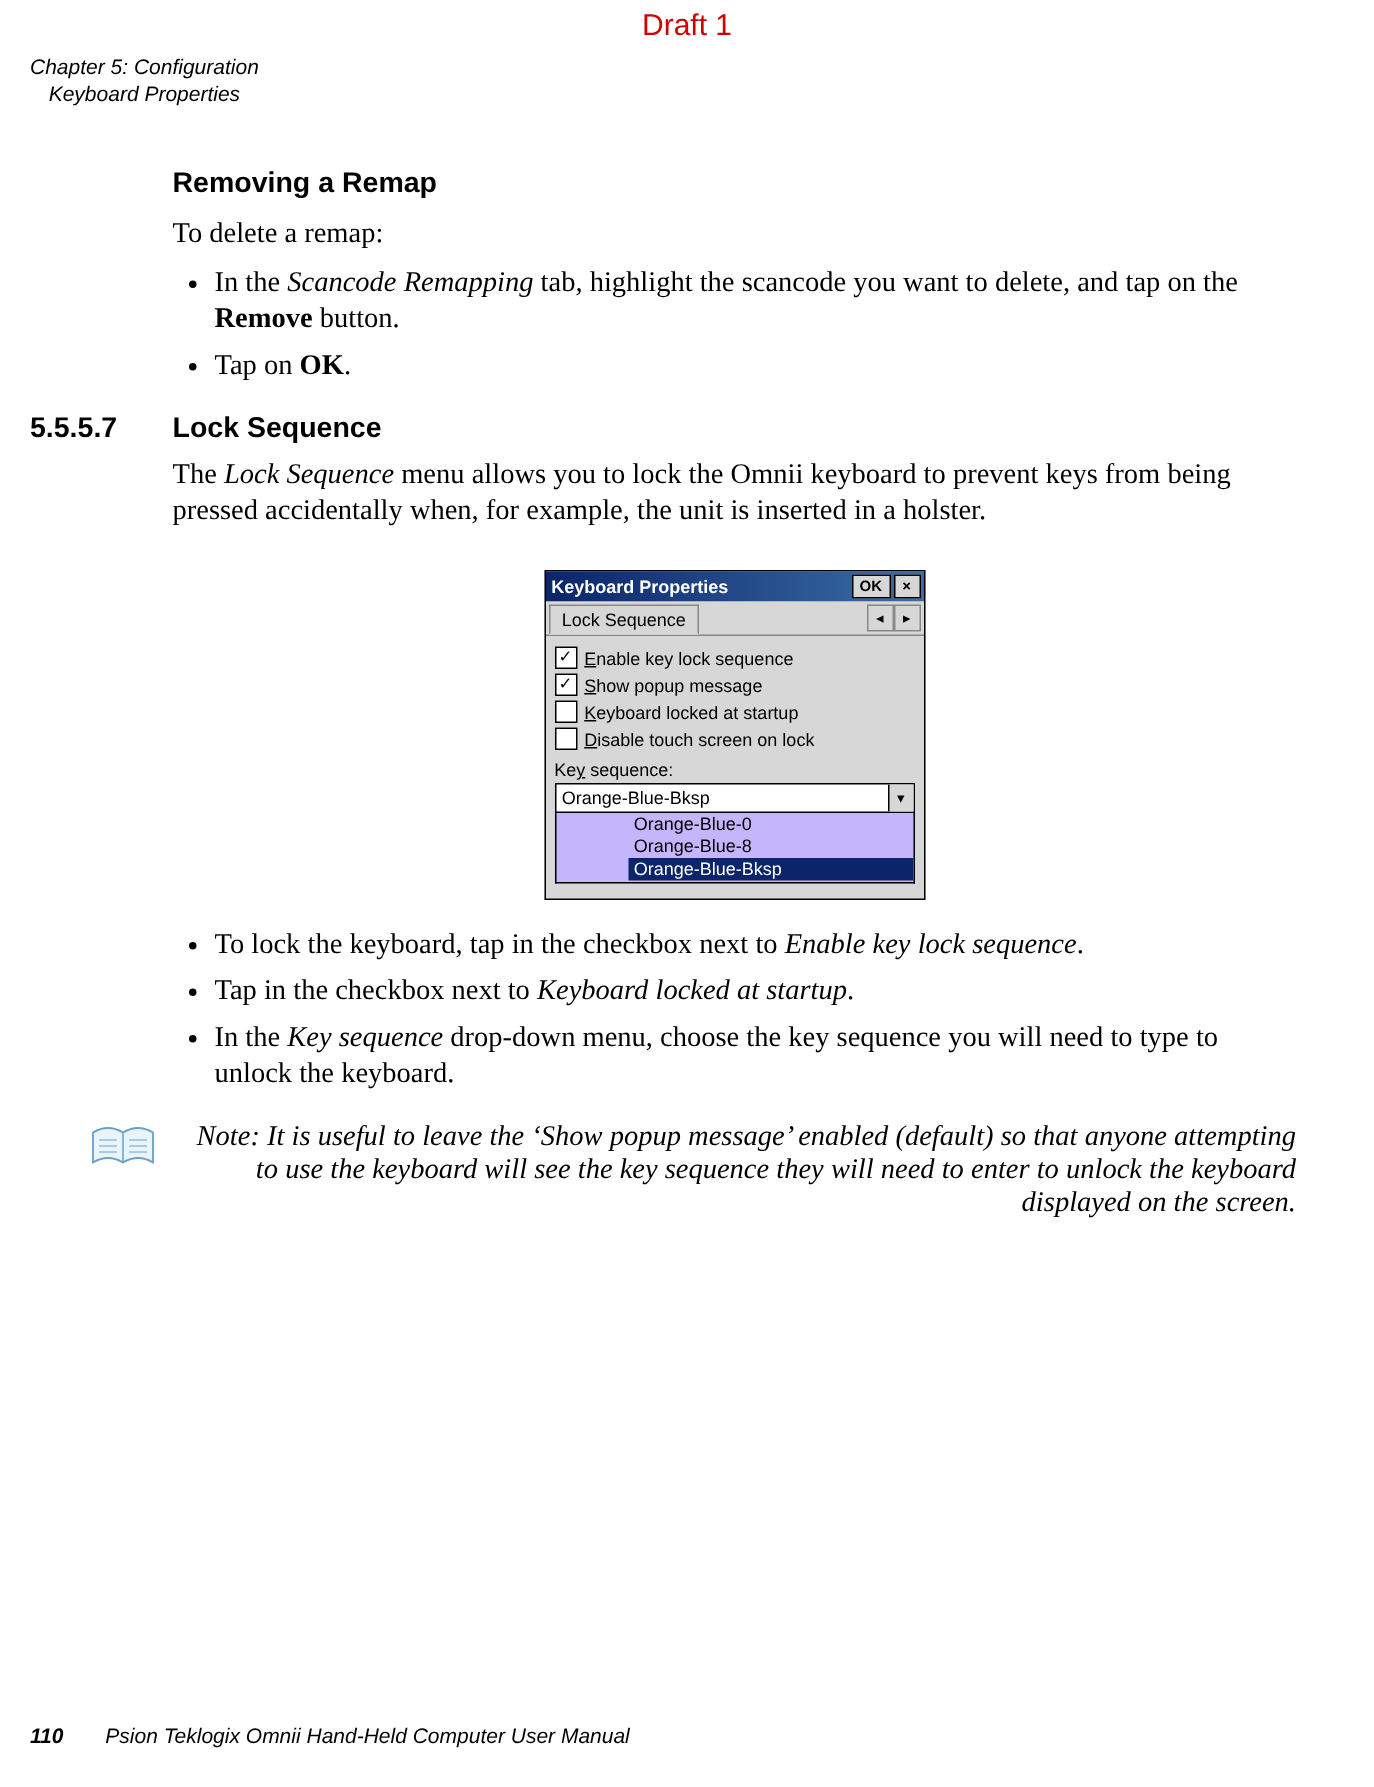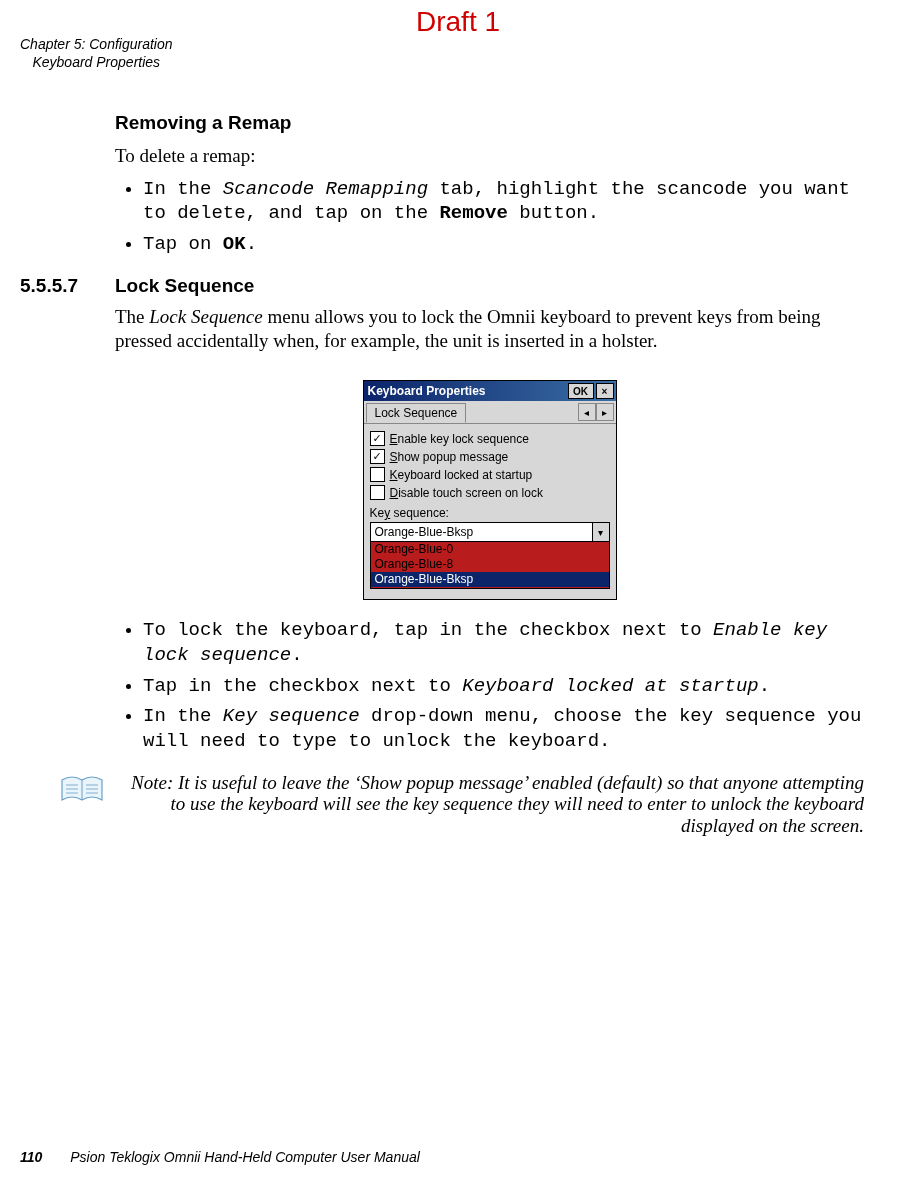--- a/index.html
+++ b/index.html
@@ -20,21 +20,21 @@
     padding: 20px 60px 40px 20px;
   }
   .draft {
     position: absolute;
     top: 6px;
     left: 0;
     right: 0;
     text-align: center;
     color: #d00000;
     font-family: Arial, Helvetica, sans-serif;
-    font-size: 28px;
+    font-size: 20px;
   }
   .header-left {
     position: absolute;
     top: 36px;
     left: 20px;
     font-family: "Trebuchet MS", Verdana, Arial, sans-serif;
     font-style: italic;
     font-size: 14px;
     line-height: 1.25;
     text-align: center;
@@ -52,21 +52,20 @@
     margin: 12px 0 10px 0;
   }
   .body-p {
     font-size: 19px;
     line-height: 1.3;
     margin: 0 0 8px 0;
   }
   ul.body-list {
     margin: 4px 0 14px 0;
     padding-left: 28px;
-    font-family: Liberation Mono, monospace;
   }
   ul.body-list li {
     font-size: 19px;
     line-height: 1.3;
     margin-bottom: 6px;
   }
   .section-row {
     display: flex;
     align-items: flex-start;
     margin: 18px 0 8px -95px;
@@ -189,23 +188,24 @@
   .combo-btn {
     width: 16px; height: 100%;
     border-left: 1px solid #000;
     background: #d7d7d7;
     display: flex; align-items: center; justify-content: center;
     font-size: 10px;
   }
   .listbox {
     border: 1px solid #000;
     border-top: none;
-    background: #b91c1c;
+    background: #c4b5fd;
     height: 46px;
     overflow: hidden;
+    padding-left: 48px;
   }
   .list-item {
     font-size: 12px; padding: 0 4px; height: 15px; line-height: 15px;
   }
   .list-item.sel { background: #0b246a; color: #fff; }
 
   
   .footer {
     position: absolute;
     left: 20px;

